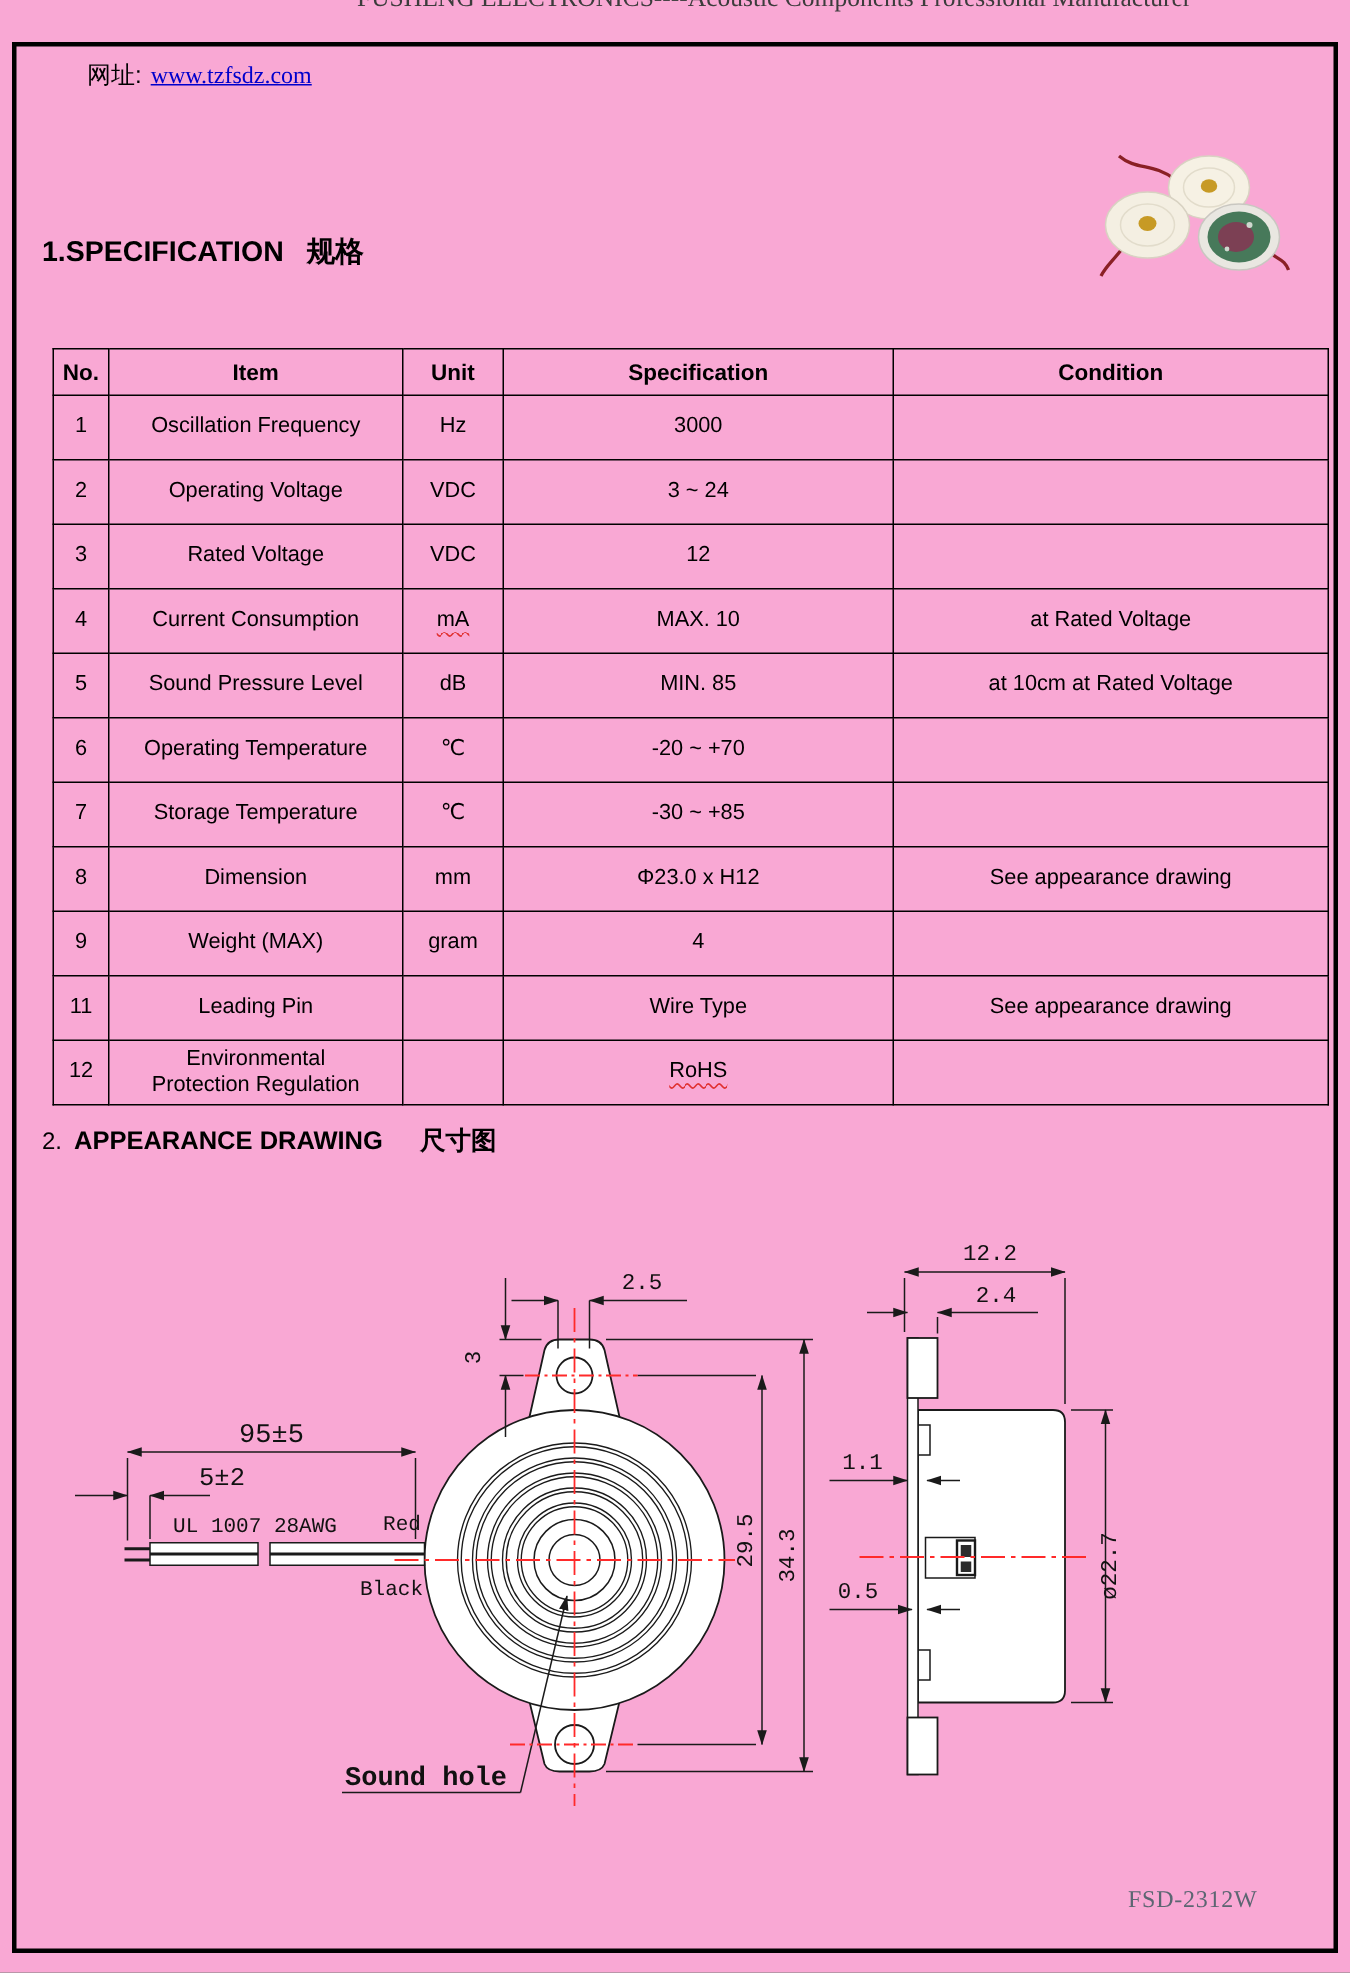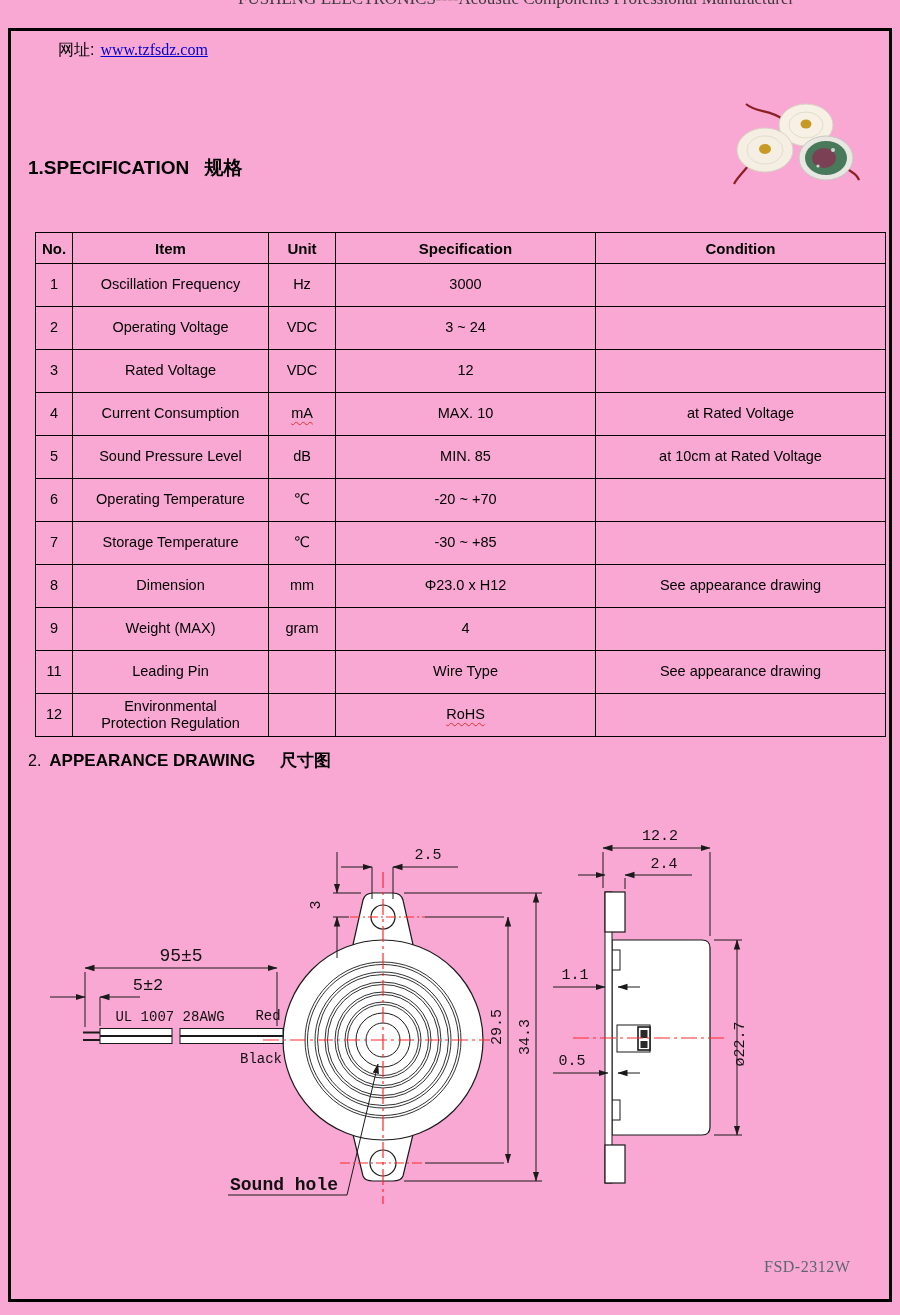--- a/index.html
+++ b/index.html
@@ -20,21 +20,21 @@
   .sec2 .cn{margin-left:20px;text-align:right;}
   .sec1 .cn{margin-left:10px;}
   table.spec{position:absolute;left:35px;top:200px;width:850px;border-collapse:collapse;table-layout:fixed;margin-top:32px;}
   table.spec th,table.spec td{border:1.6px solid #000;text-align:center;vertical-align:middle;
         padding:2px 4px;overflow:hidden;}
   table.spec th{height:26px;font-size:15px;}
   table.spec td{height:38px;font-size:14.5px;line-height:1.18;}
   .spellcheck{text-decoration:underline wavy #e03030 1px;text-underline-offset:3px;}
   .drawing{position:absolute;left:30px;top:800px;}
   .model{position:absolute;left:752px;top:1258px;font-family:"Liberation Serif","DejaVu Serif",serif;
-         font-size:16px;color:#5c6672;letter-spacing:.5px;margin-left:12px;}
+         font-size:16px;color:#5c6672;letter-spacing:.5px;}
   
   .ln{stroke:#1a1a1a;stroke-width:1;fill:none;}
   .fw{fill:#fff;stroke:#1a1a1a;stroke-width:1.2;}
   .thin{stroke:#1a1a1a;stroke-width:.9;fill:none;}
   .dim{stroke:#1a1a1a;stroke-width:1;fill:none;}
   .red{stroke:#ff2a2a;stroke-width:1.2;fill:none;stroke-dasharray:16 4 3 4;}
   .redshort{stroke:#ff2a2a;stroke-width:1.2;fill:none;stroke-dasharray:10 3 2 3;}
   text.cad{font-family:"Liberation Mono","DejaVu Sans Mono",monospace;fill:#111;}
 </style>
 </head>

